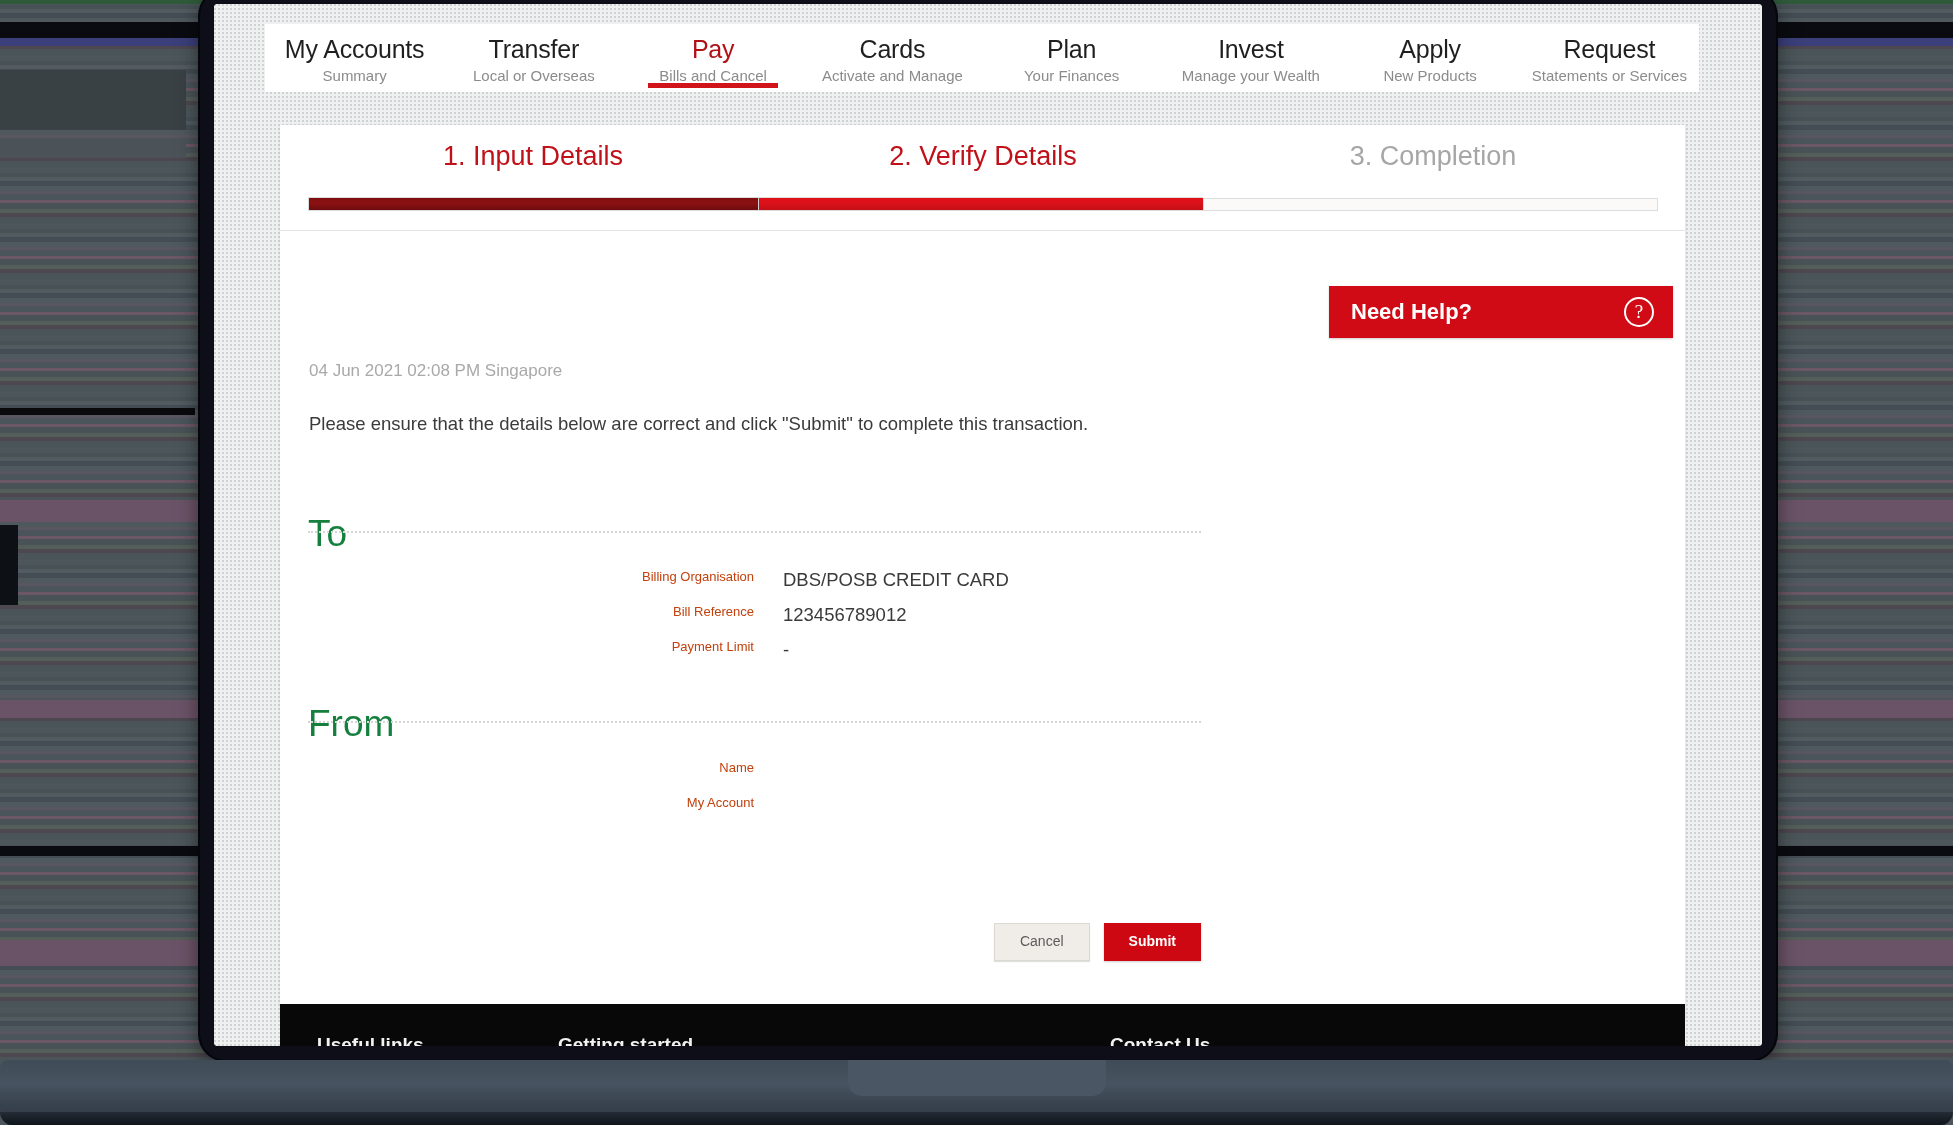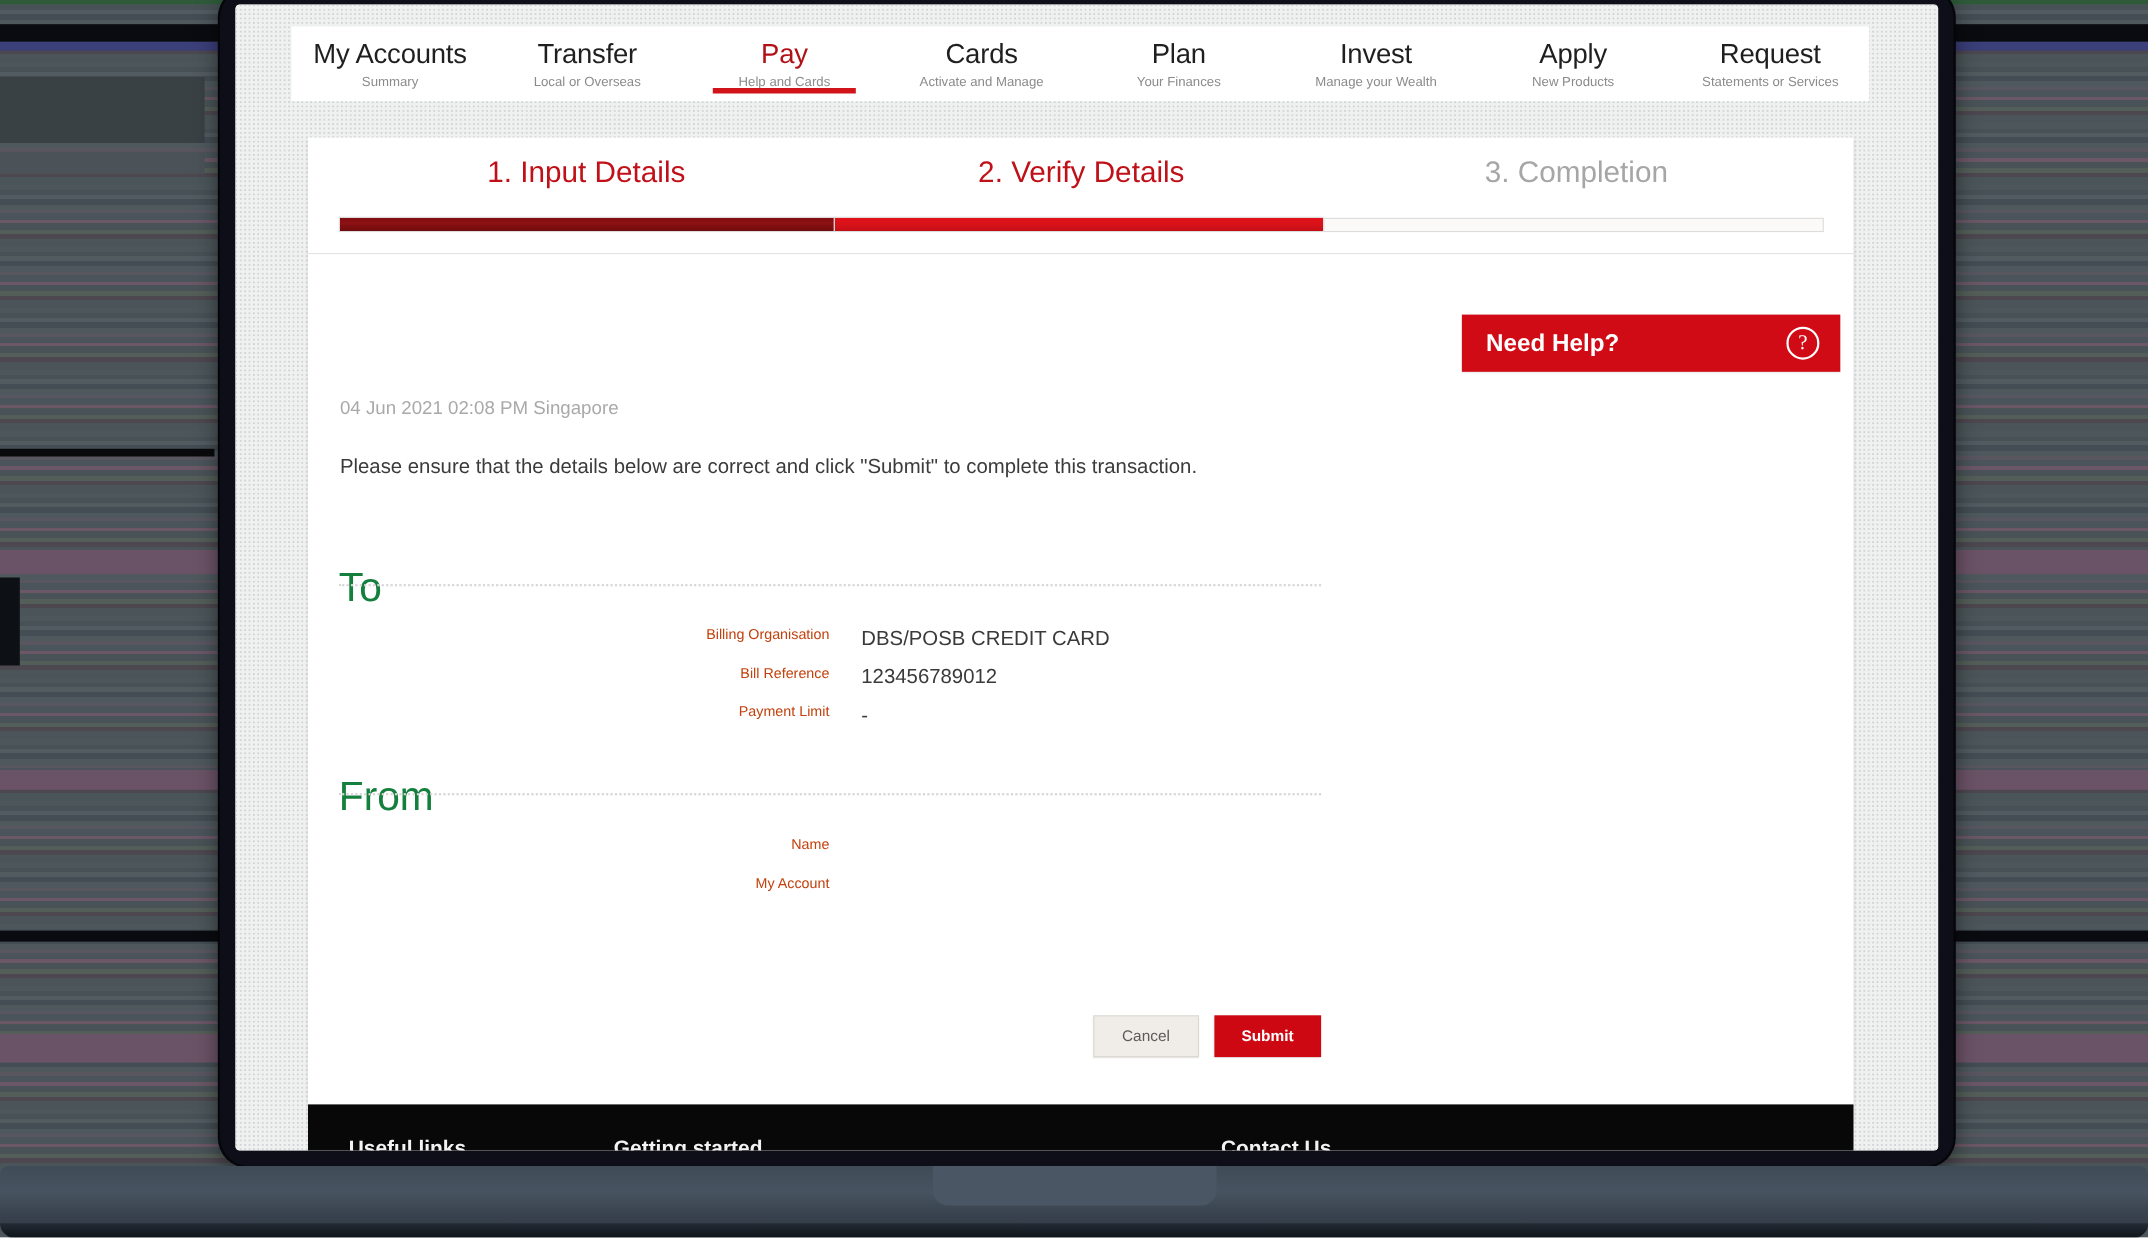--- a/index.html
+++ b/index.html
@@ -155,21 +155,21 @@
     cursor: pointer;
   }
   .nav-title {
     font-size: 25px;
     color: #1f1f1f;
     line-height: 1.05;
     letter-spacing: -.2px;
   }
   .nav-item.active .nav-title { color: #b11116; }
   .nav-sub {
-    font-size: 12px;
+    font-size: 15px;
     color: #8b8b8b;
     margin-top: 5px;
   }
   .nav-underline {
     position: absolute;
     left: 50%;
     transform: translateX(-50%);
     bottom: -4px;
     width: 130px;
     height: 5px;
@@ -418,21 +418,21 @@
           </div>
 
           <div class="nav-item">
             <div class="nav-title">Transfer</div>
             <div class="nav-sub">Local or Overseas</div>
 
           </div>
 
           <div class="nav-item active">
             <div class="nav-title">Pay</div>
-            <div class="nav-sub">Help and Cards</div>
+            <div class="nav-sub">Bills and Cancel</div>
             <div class="nav-underline"></div>
           </div>
 
           <div class="nav-item">
             <div class="nav-title">Cards</div>
             <div class="nav-sub">Activate and Manage</div>
 
           </div>
 
           <div class="nav-item">

